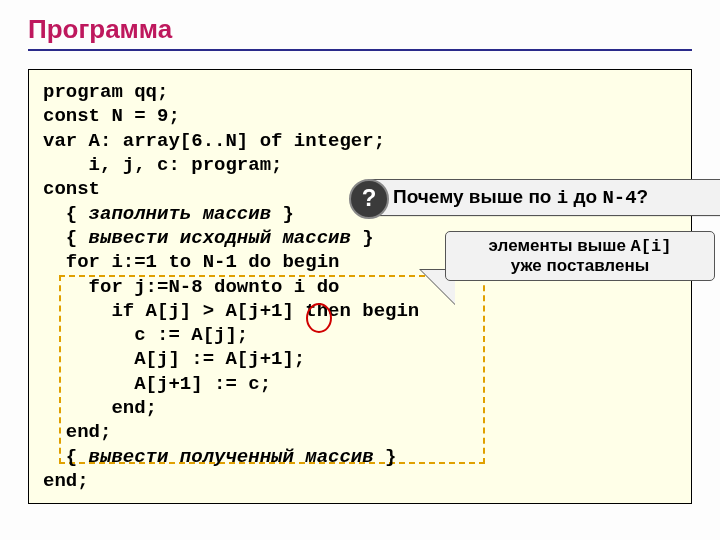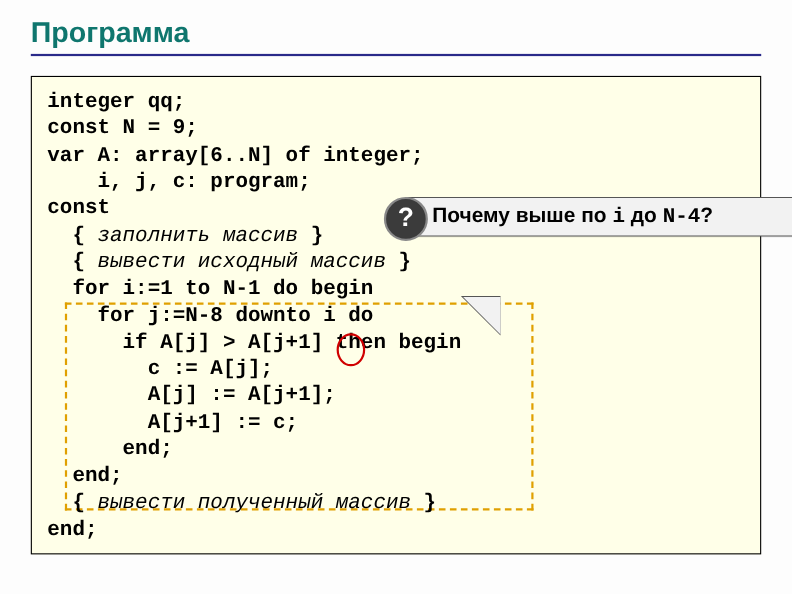--- a/index.html
+++ b/index.html
@@ -11,21 +11,21 @@
     font-family: Arial, sans-serif;
     box-sizing: border-box;
   }
   .slide {
     padding: 14px 28px;
     position: relative;
   }
   .title {
     font-size: 26px;
     font-weight: bold;
-    color: #0f766e;
+    color: #be185d;
     margin: 0 0 4px 0;
   }
   .title-underline {
     border-top: 2px solid #2a2a8a;
     margin-bottom: 18px;
   }
   .code-box {
     border: 1px solid #000;
     background: #ffffe8;
     padding: 10px 14px 10px 14px;
@@ -34,21 +34,21 @@
   .code {
     font-family: "Courier New", monospace;
     font-size: 19px;
     font-weight: bold;
     line-height: 1.28;
     white-space: pre;
     color: #000;
     position: relative;
     z-index: 1;
   }
-  .code i { font-style: italic; font-weight: normal; }
+  .code i { font-style: italic; font-weight: bold; }
   .dashed-block {
     position: absolute;
     left: 30px;
     top: 205px;
     width: 422px;
     height: 185px;
     border: 2px dashed #e0a000;
     z-index: 0;
   }
   .circle-highlight {
@@ -132,21 +132,21 @@
 <body>
 
 <div class="slide">
   <div class="title">Программа</div>
   <div class="title-underline"></div>
 
   <div class="code-box">
     <div class="dashed-block"></div>
     <div class="circle-highlight"></div>
 
-    <div class="code"><span>integer qq;</span>
+    <div class="code"><span>program qq;</span>
 <span>const N = 9;</span>
 <span>var A: array[6..N] of integer;</span>
 <span>    i, j, c: program;</span>
 <span>const</span>
 <span>  { </span><i>заполнить массив</i><span> }</span>
 <span>  { </span><i>вывести исходный массив</i><span> }</span>
 <span>  for i:=1 to N-1 do begin</span>
 <span>    for j:=N-8 downto i do</span>
 <span>      if A[j] &gt; A[j+1] then begin</span>
 <span>        c := A[j];</span>
@@ -157,15 +157,19 @@
 <span>  { </span><i>вывести полученный массив</i><span> }</span>
 <span>end;</span></div>
 
     <div class="qmark-badge">?</div>
     <div class="callout-question">
       <span>Почему выше по </span><span class="cd">i</span><span> до </span><span class="cd">N-4</span><span>?</span>
     </div>
 
     <div class="speech-tail-border"></div>
     <div class="speech-tail"></div>
+    <div class="callout-tip">
+      <span>элементы выше </span><span class="cd">A[i]</span><br>
+      <span>уже поставлены</span>
+    </div>
 
   </div>
 </div>
 
 </body></html>

